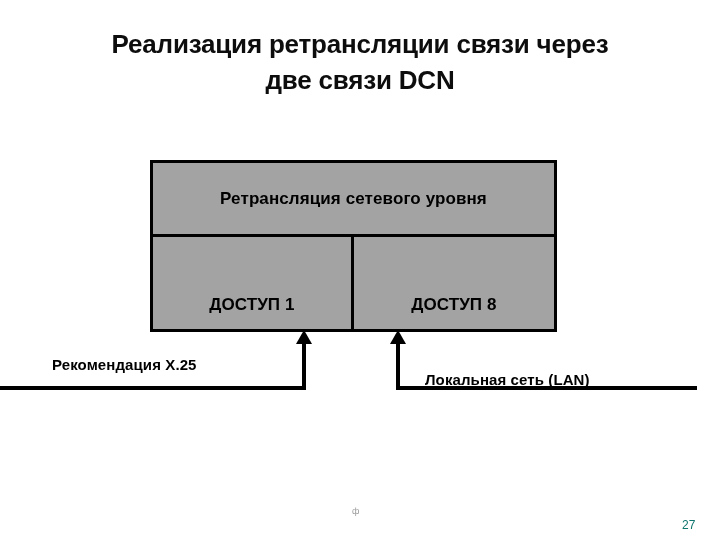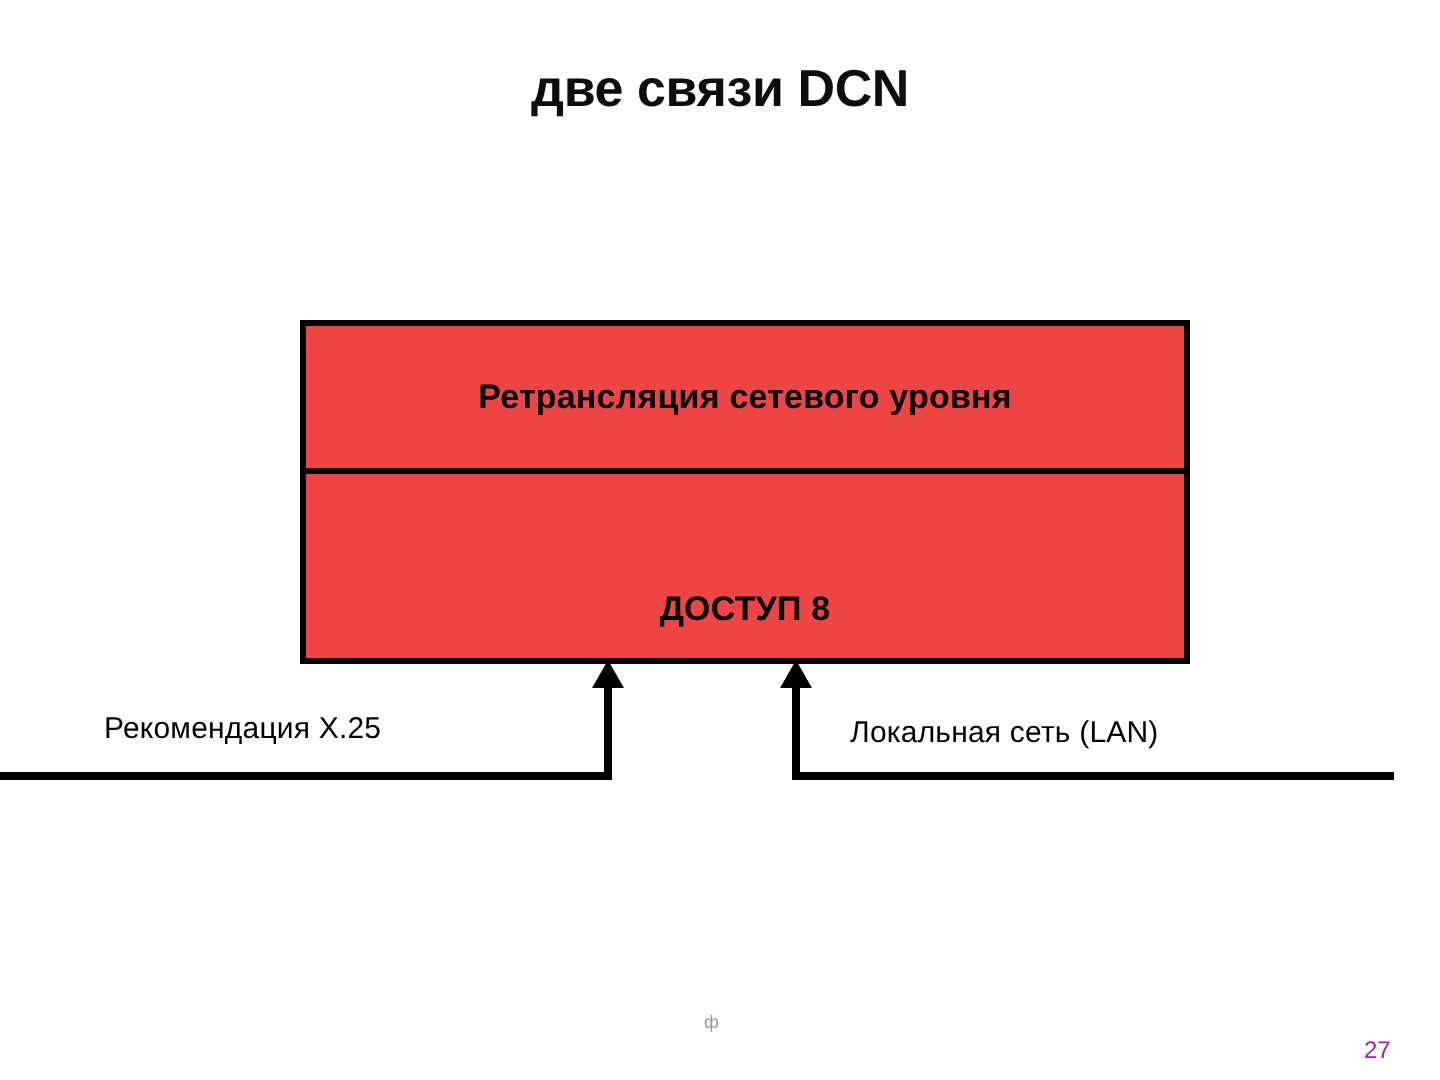--- a/index.html
+++ b/index.html
@@ -47,25 +47,25 @@
     top: 0;
     width: 720px;
     height: 540px;
   }
 
   
   .relay-box {
     position: absolute;
     left: 150px;
     top: 160px;
-    width: 445px;
+    width: 407px;
     height: 172px;
     box-sizing: border-box;
     border: 3px solid #000000;
-    background: #ef4444;
+    background: #a3a3a3;
   }
   .relay-header {
     position: absolute;
     left: 0;
     top: 0;
     right: 0;
     height: 74px;
     box-sizing: border-box;
     border-bottom: 3px solid #000000;
     display: flex;
@@ -152,65 +152,69 @@
   }
   .arrowhead.right-head {
     left: 390px;
     top: 330px;
   }
 
   
   .net-label {
     position: absolute;
     font-size: 15px;
-    font-weight: normal;
+    font-weight: bold;
     white-space: nowrap;
     letter-spacing: 0.1px;
   }
   .net-label.left-label {
     left: 52px;
     top: 356px;
   }
   .net-label.right-label {
     left: 425px;
-    top: 358px;
+    top: 371px;
   }
 
   
   .footer-mark {
     position: absolute;
     left: 352px;
     top: 506px;
     font-size: 9px;
     color: #9a9a9a;
   }
   .page-number {
     position: absolute;
     left: 682px;
     top: 518px;
     font-size: 12px;
-    color: #a21caf;
+    color: #0f766e;
   }
 </style>
 </head>
 <body>
 
 <div class="slide">
 
   <div class="slide-title">
+    <span class="title-line">Реализация ретрансляции связи через</span>
     <span class="title-line">две связи DCN</span>
   </div>
 
   <div class="diagram">
 
     <div class="relay-box">
       <div class="relay-header">
         <span class="relay-header-label">Ретрансляция сетевого уровня</span>
       </div>
       <div class="relay-row">
+        <div class="relay-cell left">
+          <span class="relay-cell-label">ДОСТУП 1</span>
+        </div>
         <div class="relay-cell right">
           <span class="relay-cell-label">ДОСТУП 8</span>
         </div>
       </div>
     </div>
 
     <div class="hline left-net"></div>
     <div class="vline left-riser"></div>
     <div class="arrowhead left-head"></div>
     <div class="net-label left-label">Рекомендация X.25</div>

